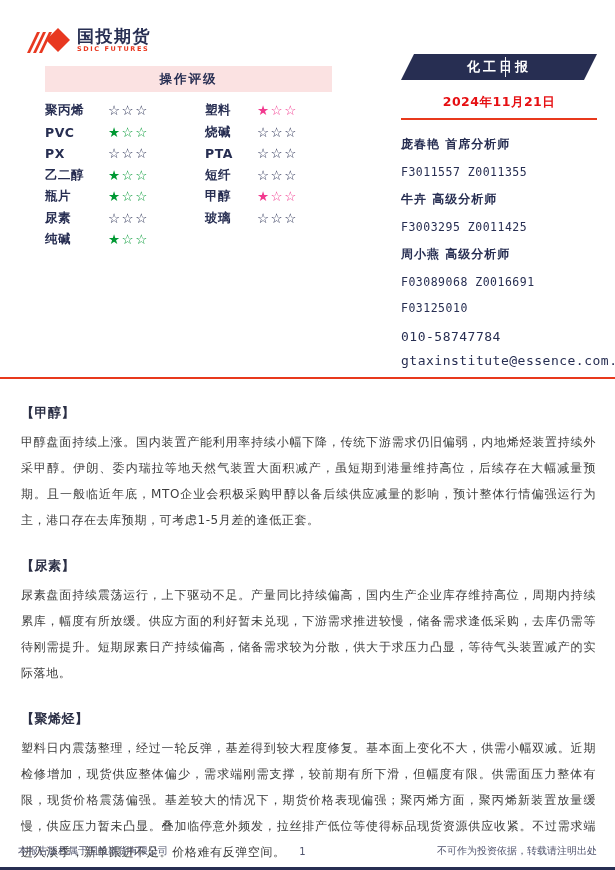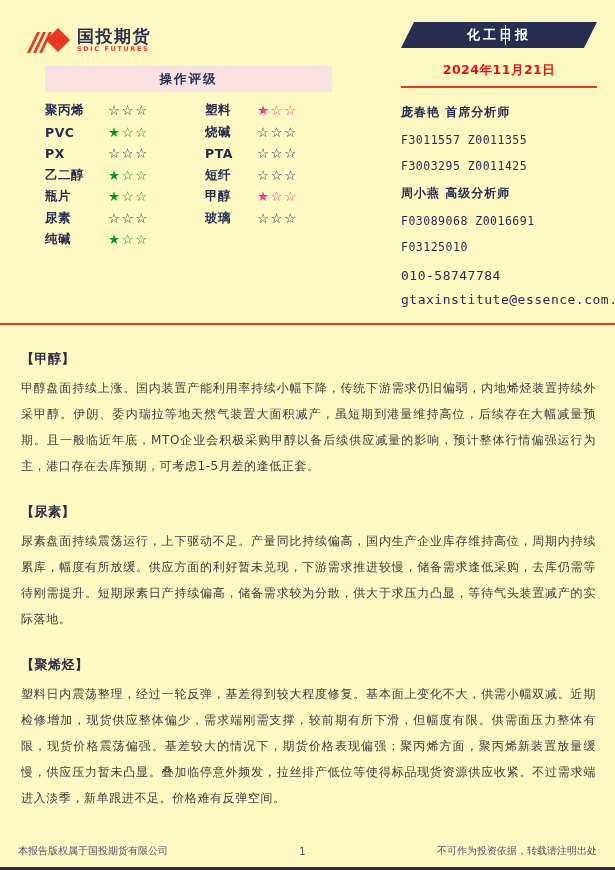--- a/index.html
+++ b/index.html
@@ -1,20 +1,20 @@
 <!DOCTYPE html>
 <html><head>
 <meta charset="utf-8">
 <style>
   * { margin:0; padding:0; box-sizing:border-box; }
   html,body { background:#e9e9e9; }
   body { font-family:"DejaVu Sans", sans-serif; }
   .page {
     position:relative; width:615px; height:870px; margin:0 auto;
-    background:#fef9c3; overflow:hidden;
+    background:#ffffff; overflow:hidden;
     border-bottom:3px solid #272e52;
   }
   
   .top { display:flex; justify-content:space-between; padding:22px 18px 0 25px; min-height:323px; }
   .col-left { width:345px; }
   .col-right { width:196px; }
 
   .logo { display:flex; align-items:center; gap:6px; height:36px; margin-bottom:8px; }
   .logo svg { display:block; }
   .logo-cn { font-size:17px; font-weight:bold; color:#272e52; letter-spacing:1.5px; line-height:18px; }
@@ -31,20 +31,21 @@
   .cell-a .pname { width:63px; }
   .cell-a .stars { width:57px; }
   .cell-b .pname { width:52px; }
   .stars { font-size:13.5px; letter-spacing:1.5px; line-height:1; white-space:nowrap; }
 
   
   .banner {
     position:relative; background:#272e52; color:#fff; height:26px; line-height:26px;
     text-align:center; font-size:13px; font-weight:bold; letter-spacing:3px;
     clip-path: polygon(13px 0, 100% 0, calc(100% - 13px) 100%, 0 100%);
+    margin-top: 32px;
   }
   .banner-divider { position:absolute; left:53%; top:3px; bottom:3px; width:1px; background:rgba(255,255,255,.95); }
   .date-wrap { text-align:center; padding:11px 0 7px 0; border-bottom:2px solid #e8391c; margin-bottom:16px; }
   .date-wrap .date { color:#e60f12; font-weight:bold; font-size:12.5px; letter-spacing:0.5px; }
   .analyst-name { color:#272e52; font-weight:bold; font-size:12px; letter-spacing:1px; margin-bottom:12px; }
   .analyst-codes { color:#272e52; font-family:"DejaVu Sans Mono", monospace; font-size:11.5px; letter-spacing:0.5px; margin-bottom:12px; }
   .contact { margin-top:14px; }
   .contact div { color:#272e52; font-family:"DejaVu Sans Mono", monospace; font-size:13px; margin-bottom:9px; letter-spacing:0.5px; }
 
   
@@ -160,20 +161,21 @@
       <div class="banner">
         <span>化工日报</span>
         <span class="banner-divider"></span>
       </div>
       <div class="date-wrap">
         <span class="date">2024年11月21日</span>
       </div>
       <div id="analysts">
           <div class="analyst-name">庞春艳 首席分析师</div>
           <div class="analyst-codes">F3011557 Z0011355</div>
+          <div class="analyst-name">牛卉 高级分析师</div>
           <div class="analyst-codes">F3003295 Z0011425</div>
           <div class="analyst-name">周小燕 高级分析师</div>
           <div class="analyst-codes">F03089068 Z0016691</div>
           <div class="analyst-codes">F03125010</div>
         </div>
       <div class="contact">
         <div>010-58747784</div>
         <div>gtaxinstitute@essence.com.cn</div>
       </div>
     </div>

